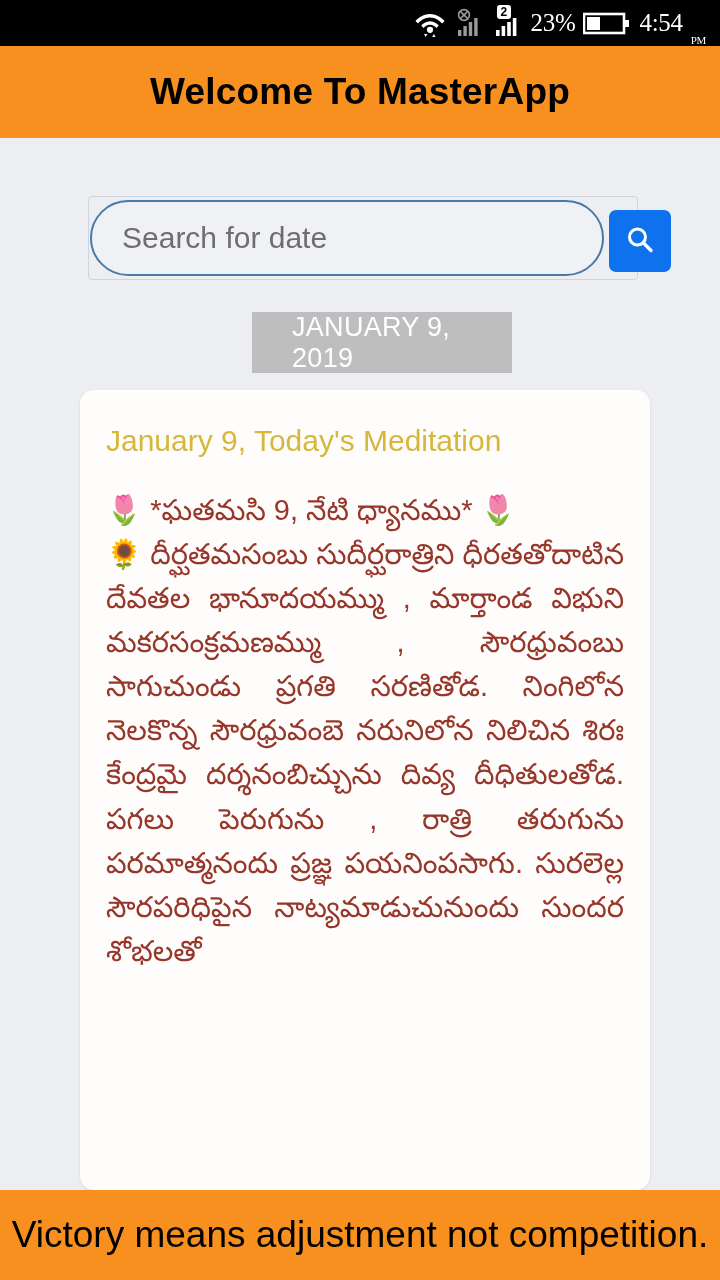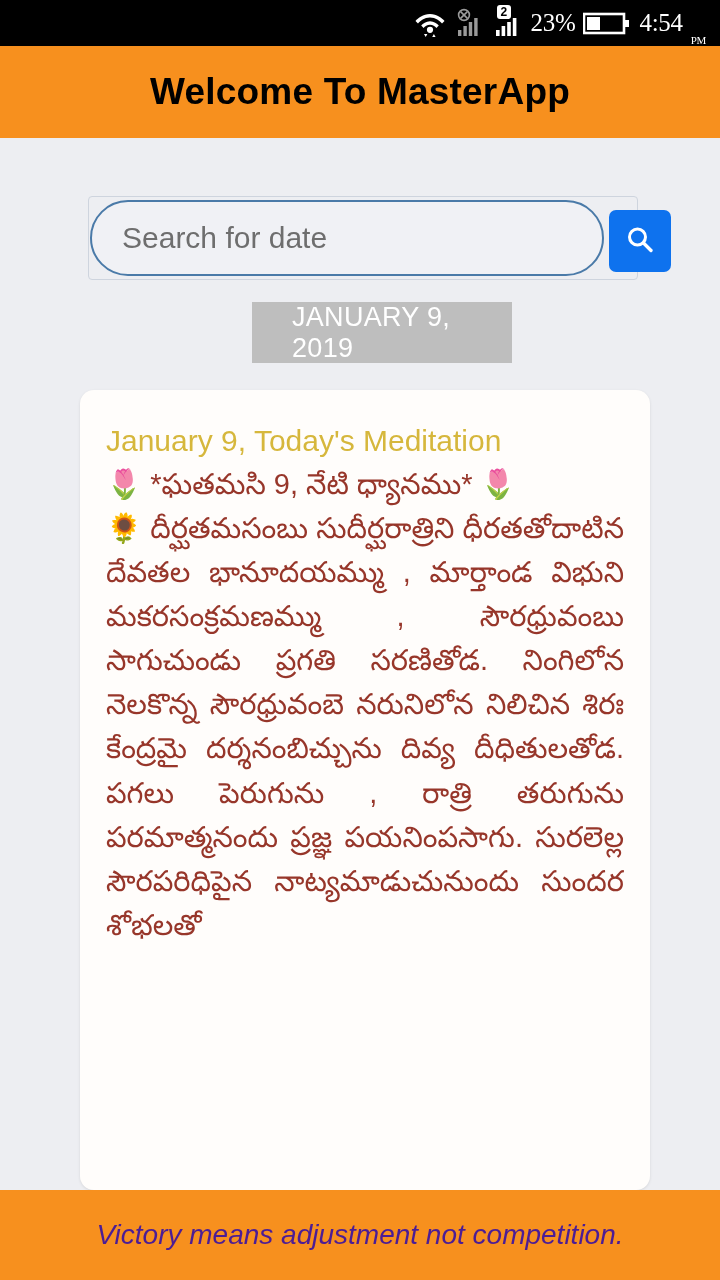--- a/index.html
+++ b/index.html
@@ -57,49 +57,49 @@
   }
   .search-input::placeholder { color: #6E6E6E; opacity: 1; }
   .search-btn {
     position: absolute; left: 521px; top: 14px; width: 62px; height: 62px;
     background: #0E72EE; border: 0; border-radius: 7px;
     display: flex; align-items: center; justify-content: center; cursor: pointer;
   }
 
   
   .date-chip {
-    position: absolute; left: 252px; top: 302px; width: 260px; height: 61px;
+    position: absolute; left: 252px; top: 312px; width: 260px; height: 61px;
     background: #BEBEBE; border-radius: 0;
     display: flex; align-items: center; justify-content: center;
     color: #FFFFFF; font-size: 27px; letter-spacing: 0.3px; padding-left: 40px;
   }
 
   
   .card {
     position: absolute; left: 80px; top: 390px; width: 570px; height: 800px;
     background: #FFFDFB; border-radius: 14px; overflow: hidden;
     box-shadow: 0 1px 3px rgba(0,0,0,0.10);
   }
   .card-inner { padding: 34px 26px 0 26px; }
   .card-title {
-    color: #D6B73C; font-size: 30px; font-weight: 400; margin-bottom: 4px;
+    color: #D6B73C; font-size: 30px; font-weight: 400; margin-bottom: 30px;
   }
   .card-body {
     color: #97362A; font-size: 30px; line-height: 1.52;
     text-align: justify; text-justify: inter-word;
   }
   .card-body p { margin: 0; }
   .tel { font-size: 29px; }
 
   
   .footer {
     position: absolute; left: 0; top: 1190px; width: 720px; height: 90px;
     background: #F7901E; display: flex; align-items: center; justify-content: center;
   }
-  .footer-text { color: #4c1d95; font-size: 28px; font-style: italic; }
+  .footer-text { color: #000000; font-size: 37px; }
 </style>
 </head>
 <body>
 
 <div id="screen">
 
   <div class="statusbar">
 
     <span class="sb-icon wifi">
       <svg width="34" height="30" viewBox="0 0 34 30">

